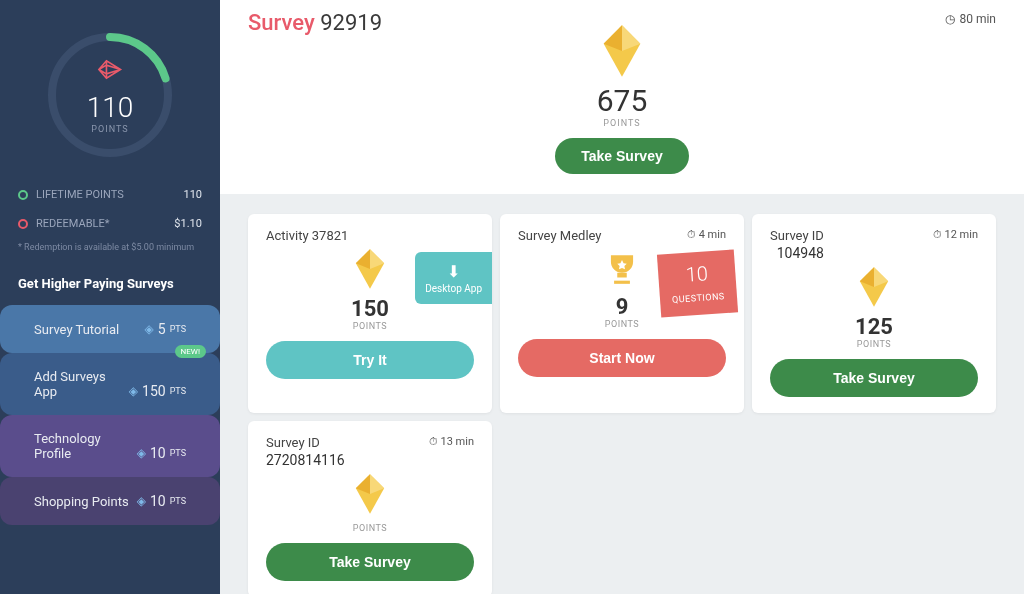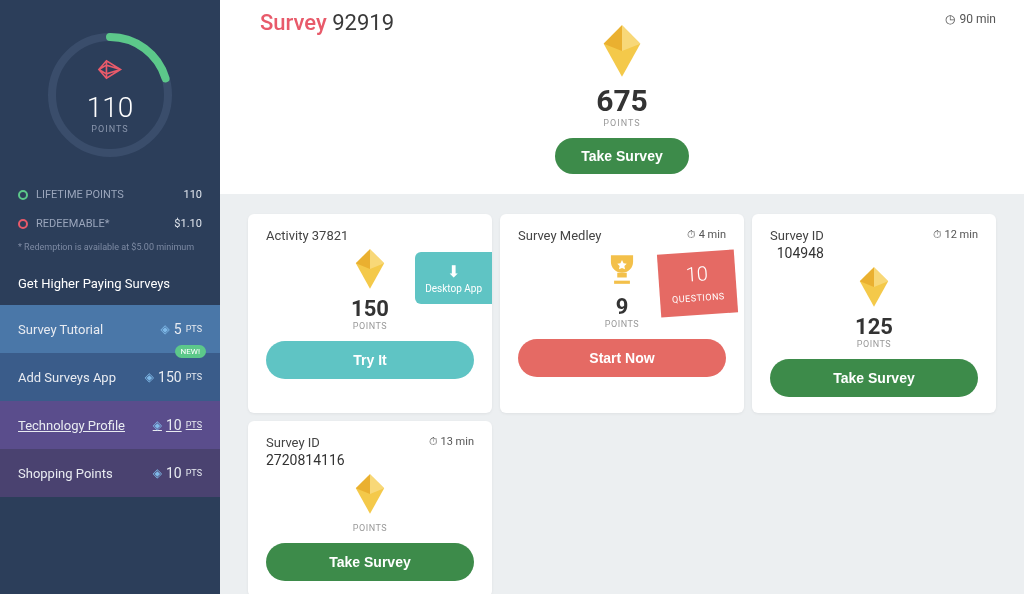--- a/index.html
+++ b/index.html
@@ -13,39 +13,39 @@
 .points-circle .gem { color: #e85a6a; font-size: 26px; }
 .points-circle .num { font-size: 28px; font-weight: 300; color: #fff; margin-top: 2px; }
 .points-circle .lbl { font-size: 9px; letter-spacing: 1px; color: #8a96ad; }
 .stat-row { display: flex; justify-content: space-between; align-items: center; padding: 8px 18px; font-size: 11px; color: #9aa5bb; }
 .stat-row .dot { width: 10px; height: 10px; border-radius: 50%; border: 2px solid; display: inline-block; margin-right: 8px; }
 .stat-row .dot.green { border-color: #5cc88a; }
 .stat-row .dot.red { border-color: #e85a6a; }
 .stat-row .left { display: flex; align-items: center; }
 .stat-row .val { color: #dfe4ec; }
 .footnote { font-size: 9px; color: #7d8aa3; padding: 4px 18px 14px; }
-.higher-paying { font-size: 13px; font-weight: 400; color: #fff; padding: 10px 18px 14px; }
-.nav-item { display: flex; justify-content: space-between; align-items: center; padding: 16px 18px; font-size: 13px; color: #e8ebf1; cursor: pointer; position: relative; }
+.higher-paying { font-size: 13px; font-weight: 700; color: #fff; padding: 10px 18px 14px; }
+.nav-item { display: flex; justify-content: space-between; align-items: flex-end; padding: 16px 34px; font-size: 13px; color: #e8ebf1; cursor: pointer; position: relative; border-radius: 12px; }
 .nav-item .pts { display: flex; align-items: center; gap: 4px; font-size: 11px; }
 .nav-item .pts .n { font-size: 14px; }
 .nav-item .pts .u { font-size: 9px; }
 .nav-item .gem-sm { color: #7fb9e8; font-size: 12px; }
 .nav-item.c1 { background: #4a77a8; }
 .nav-item.c2 { background: #3a5c8a; }
-.nav-item.c3 { background: #5a4d8c; text-decoration: underline; }
+.nav-item.c3 { background: #5a4d8c; }
 .nav-item.c4 { background: #4a4270; }
 .new-badge { position: absolute; top: -8px; right: 14px; background: #5cc88a; color: #fff; font-size: 8px; padding: 2px 6px; border-radius: 8px; }
 .main { flex: 1; display: flex; flex-direction: column; overflow: hidden; }
 .hero { background: #fff; padding: 10px 28px 20px; position: relative; }
-.hero-title { font-size: 22px; color: #3a3a3a; margin-left: 12px; }
+.hero-title { font-size: 22px; color: #3a3a3a; }
 .hero-title .accent { color: #e85a6a; font-weight: 500; }
 .hero-time { position: absolute; top: 12px; right: 28px; font-size: 12px; color: #555; display: flex; align-items: center; gap: 4px; }
 .hero-center { text-align: center; margin-top: -10px; }
 .big-gem { font-size: 42px; }
-.hero-pts { font-size: 30px; font-weight: 700; color: #333; margin-top: -4px; }
+.hero-pts { font-size: 30px; font-weight: 400; color: #333; margin-top: -4px; }
 .hero-lbl { font-size: 9px; letter-spacing: 1px; color: #999; }
 .take-btn { display: inline-block; margin-top: 10px; background: #3d8b4a; color: #fff; border: none; padding: 10px 26px; border-radius: 20px; font-size: 14px; font-weight: 600; cursor: pointer; }
 .grid { flex: 1; padding: 20px 28px; display: grid; grid-template-columns: 1fr 1fr 1fr; gap: 8px; overflow-y: auto; background: #eceff1; }
 .card { background: #fff; border-radius: 6px; padding: 14px 18px 16px; position: relative; box-shadow: 0 1px 3px rgba(0,0,0,0.06); }
 .card-head { display: flex; justify-content: space-between; align-items: flex-start; font-size: 12px; color: #666; }
 .card-title { font-size: 13px; color: #444; }
 .card-sub { font-size: 14px; color: #333; margin-top: 2px; text-align: right; }
 .card-time { display: flex; align-items: center; gap: 3px; font-size: 11px; color: #555; }
 .card-center { text-align: center; margin: 6px 0 10px; }
 .card-gem { font-size: 36px; }
@@ -139,21 +139,21 @@
   </aside>
 
   <main class="main">
     <section class="hero">
       <div class="hero-title">
         <span class="accent">Survey</span>
         <span>92919</span>
       </div>
       <div class="hero-time">
         <span>◷</span>
-        <span>90 min</span>
+        <span>80 min</span>
       </div>
       <div class="hero-center">
         <div class="big-gem">
           <svg width="44" height="52" viewBox="0 0 24 28">
               <path d="M12 0 L22 10 L12 28 L2 10 Z" fill="#f4c94a"></path>
               <path d="M12 0 L22 10 L12 14 Z" fill="#f8d878"></path>
               <path d="M12 0 L2 10 L12 14 Z" fill="#eab030"></path>
             </svg>
         </div>
         <div class="hero-pts">675</div>

